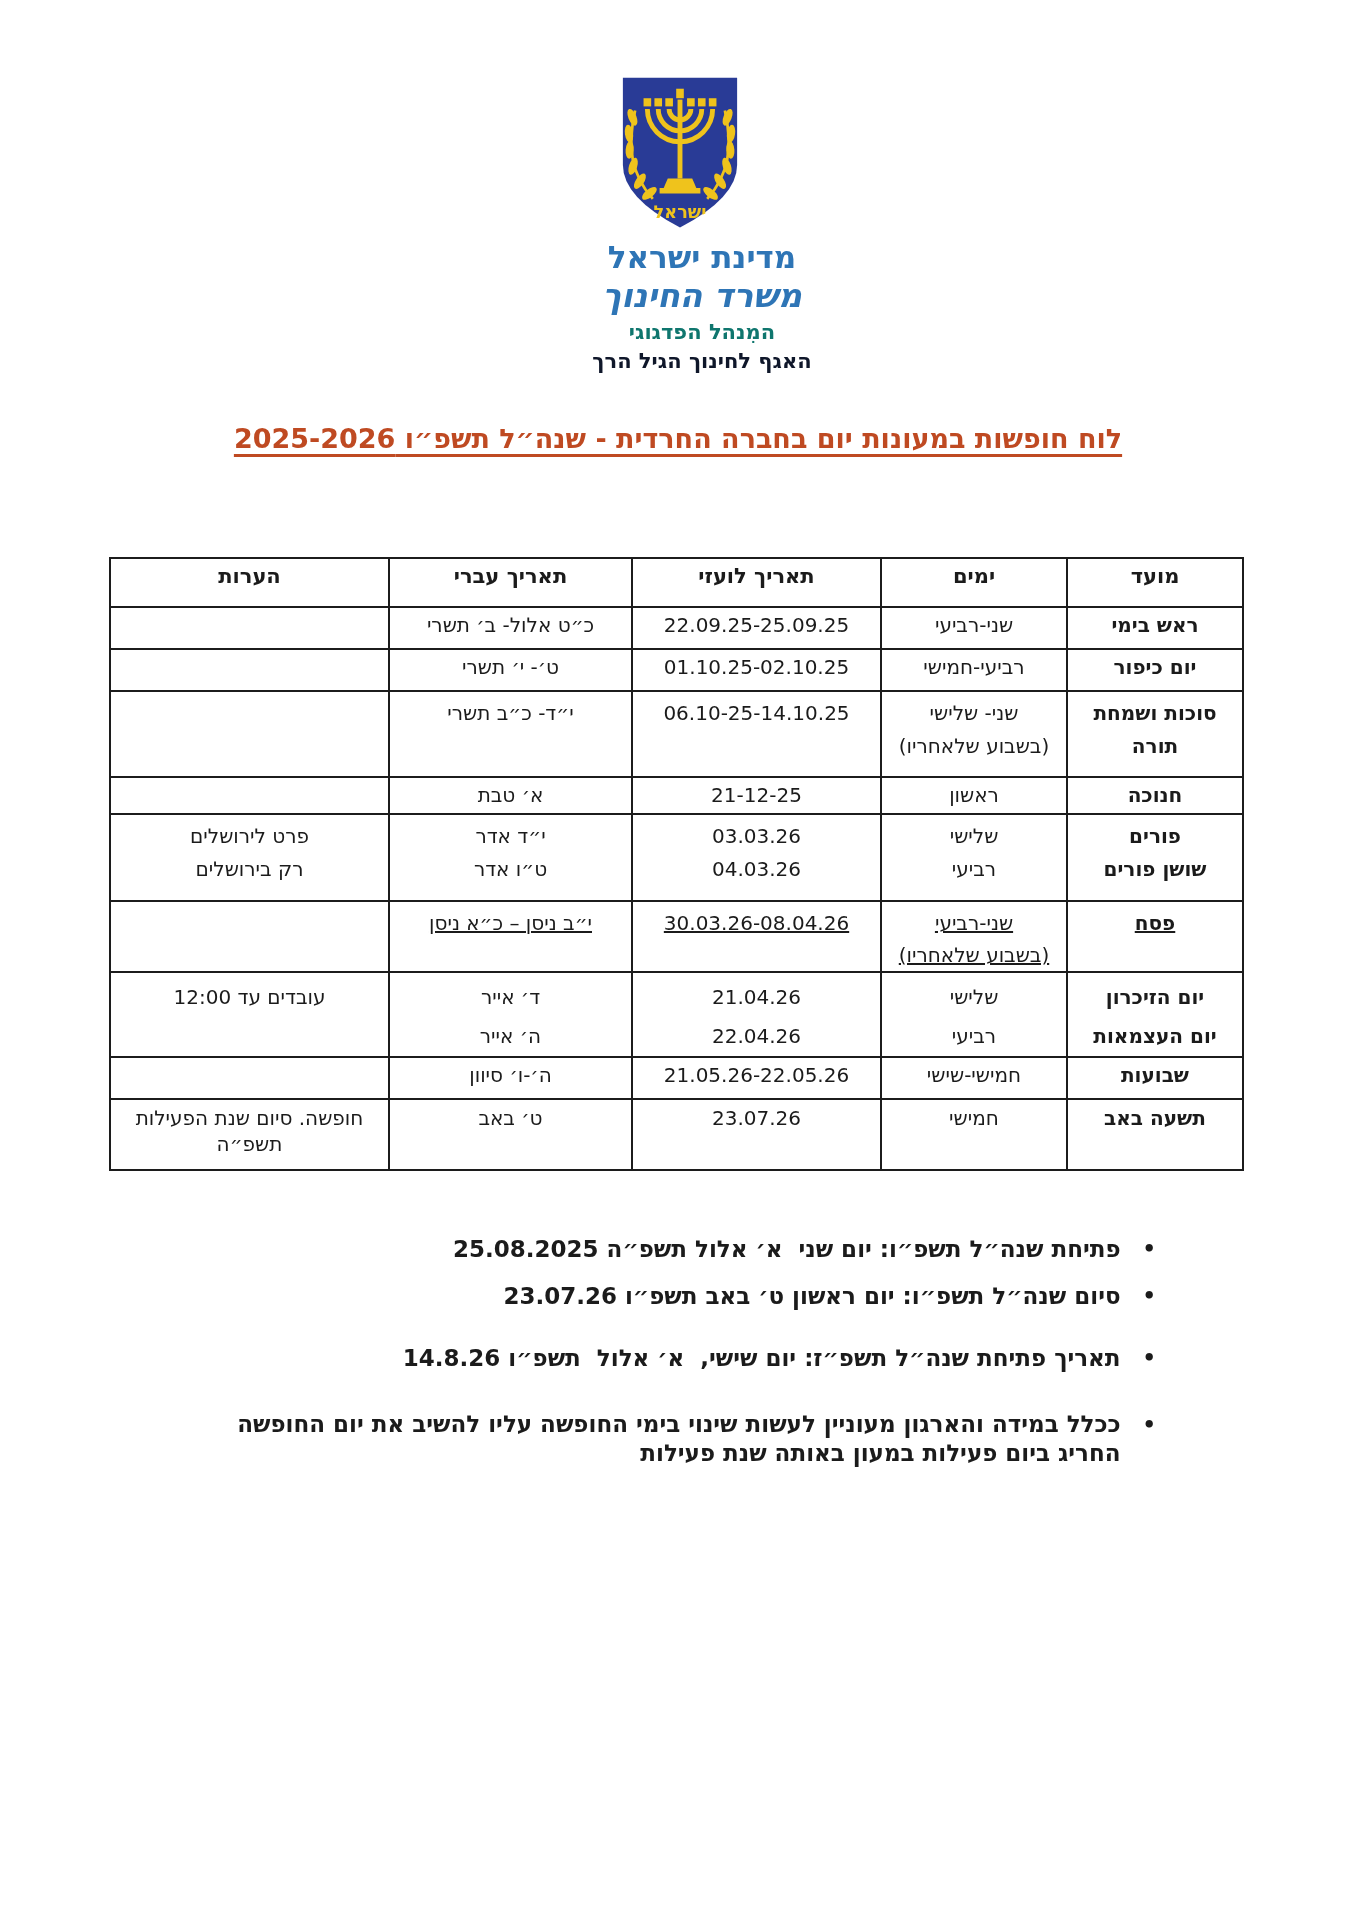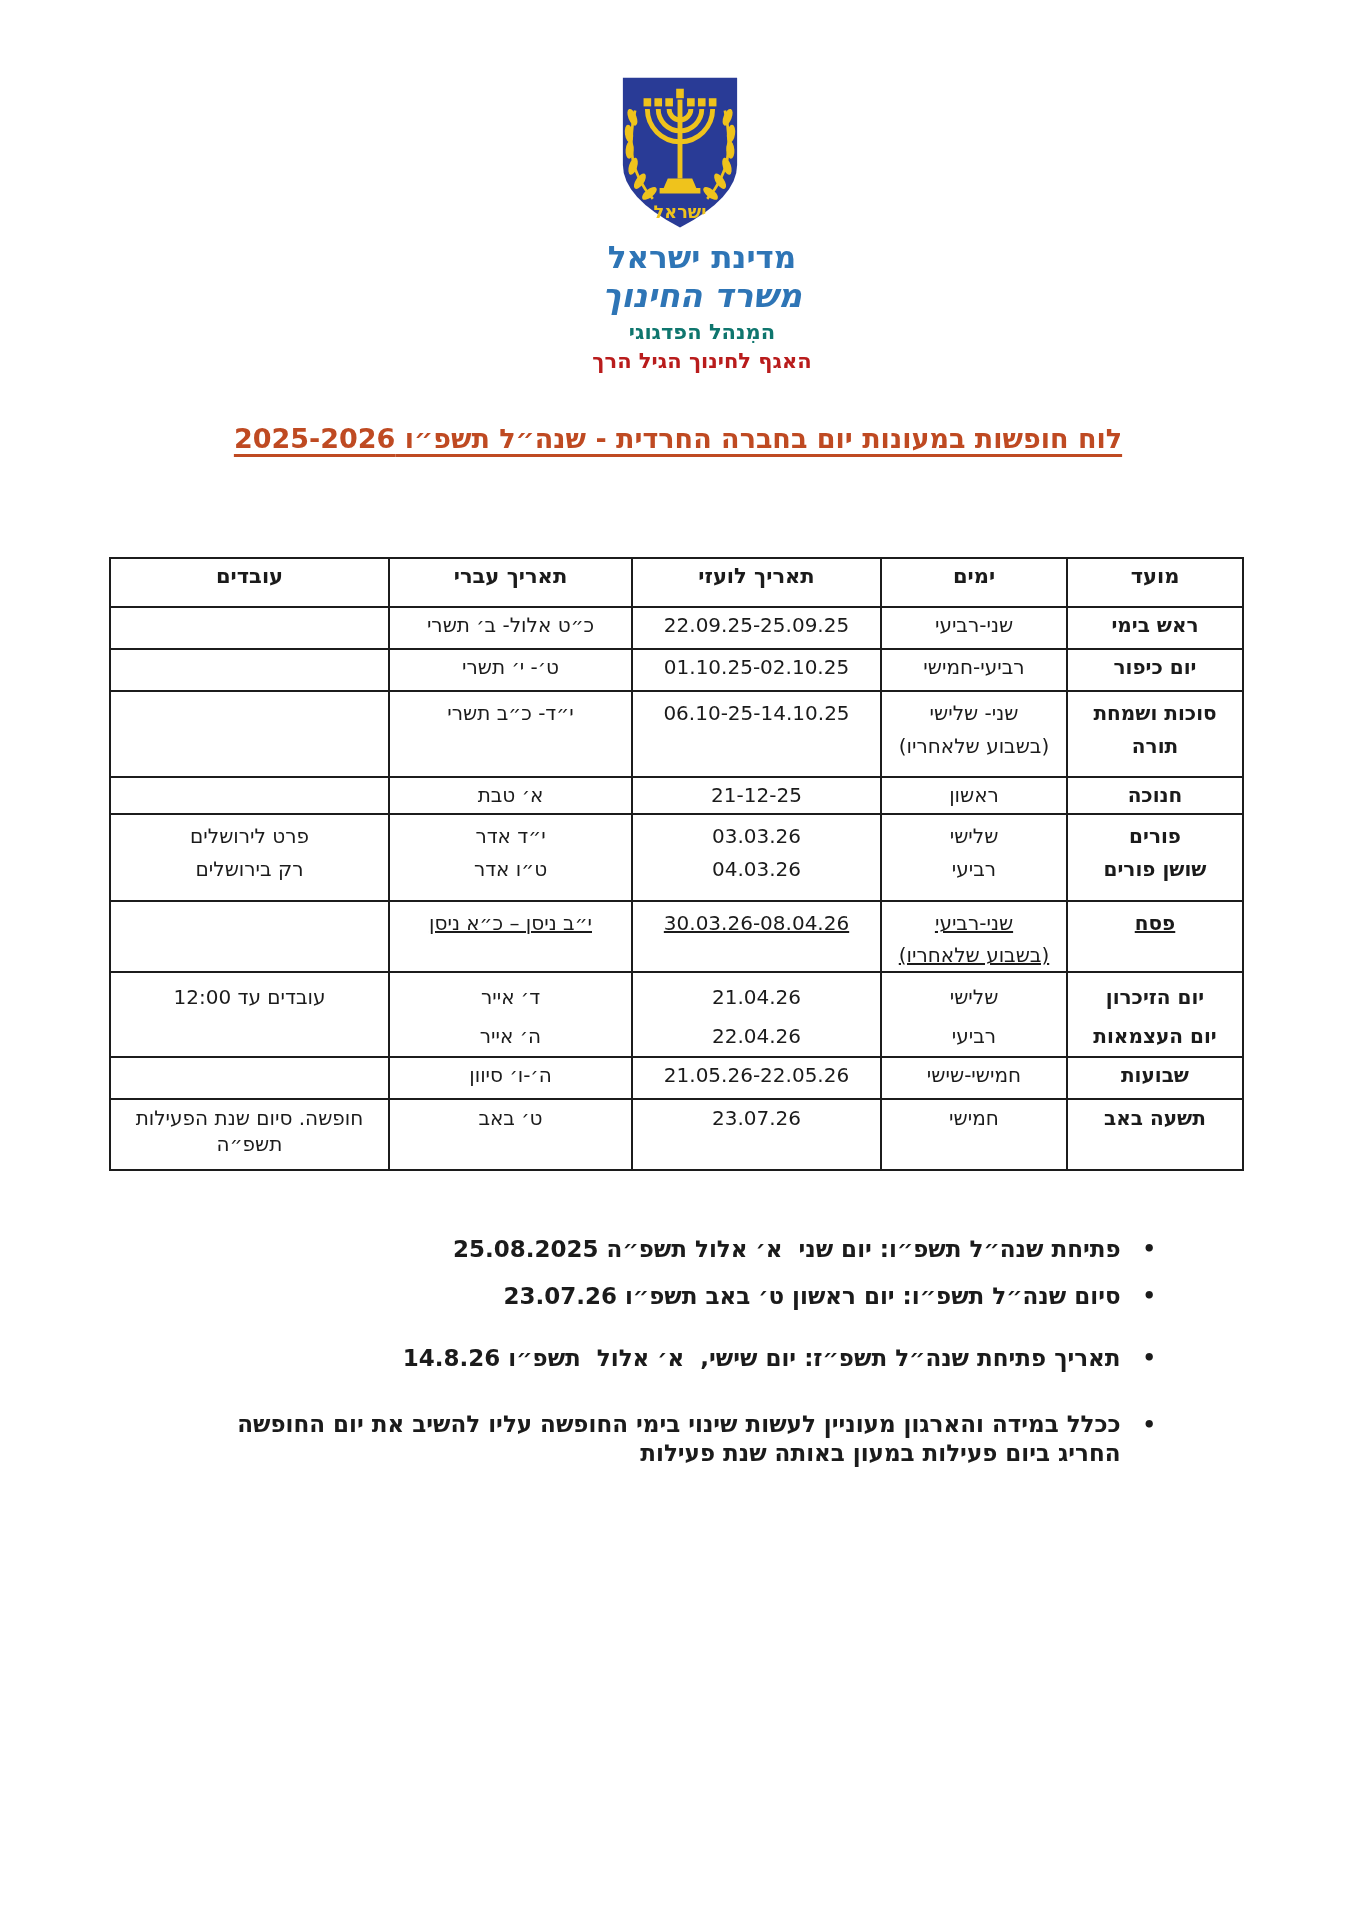--- a/index.html
+++ b/index.html
@@ -10,21 +10,21 @@
     background:#ffffff;
     font-family:"DejaVu Sans","Liberation Sans",sans-serif;
     overflow:hidden;
   }
   
   .emblem{position:absolute;left:612px;top:72px;width:136px;height:164px;}
   .letterhead{position:absolute;left:0;right:0;top:238px;text-align:center;direction:rtl;padding-left:48px;}
   .lh-state{font-size:31px;font-weight:600;color:#2e75b6;line-height:38px;}
   .lh-ministry{font-size:33px;font-weight:600;color:#2e75b6;line-height:40px;font-style:italic;}
   .lh-admin{font-size:21px;font-weight:700;color:#0f766e;line-height:29px;margin-top:2px;}
-  .lh-division{font-size:21px;font-weight:700;color:#b91c1c;line-height:29px;}
+  .lh-division{font-size:21px;font-weight:700;color:#0f172a;line-height:29px;}
   
   .doc-title{
     position:absolute;left:0;right:0;top:423px;
     text-align:center;direction:rtl;
     font-size:27px;font-weight:700;color:#bf4a22;
     text-decoration:underline;
     text-decoration-thickness:2.5px;
     text-underline-offset:6px;
   }
   
@@ -128,21 +128,21 @@
         <col style="width:249px">
       <col style="width:243px">
         <col style="width:279px">
     </colgroup>
     <thead>
       <tr>
         <th>מועד</th>
         <th>ימים</th>
         <th>תאריך לועזי</th>
         <th>תאריך עברי</th>
-        <th>עובדים</th>
+        <th>הערות</th>
       </tr>
     </thead>
     <tbody>
         <tr class="row-0">
           <td class="col-moed">
             <div>ראש בימי</div>
           </td>
           <td class="col-days">
             <div>שני-רביעי</div>
           </td>

